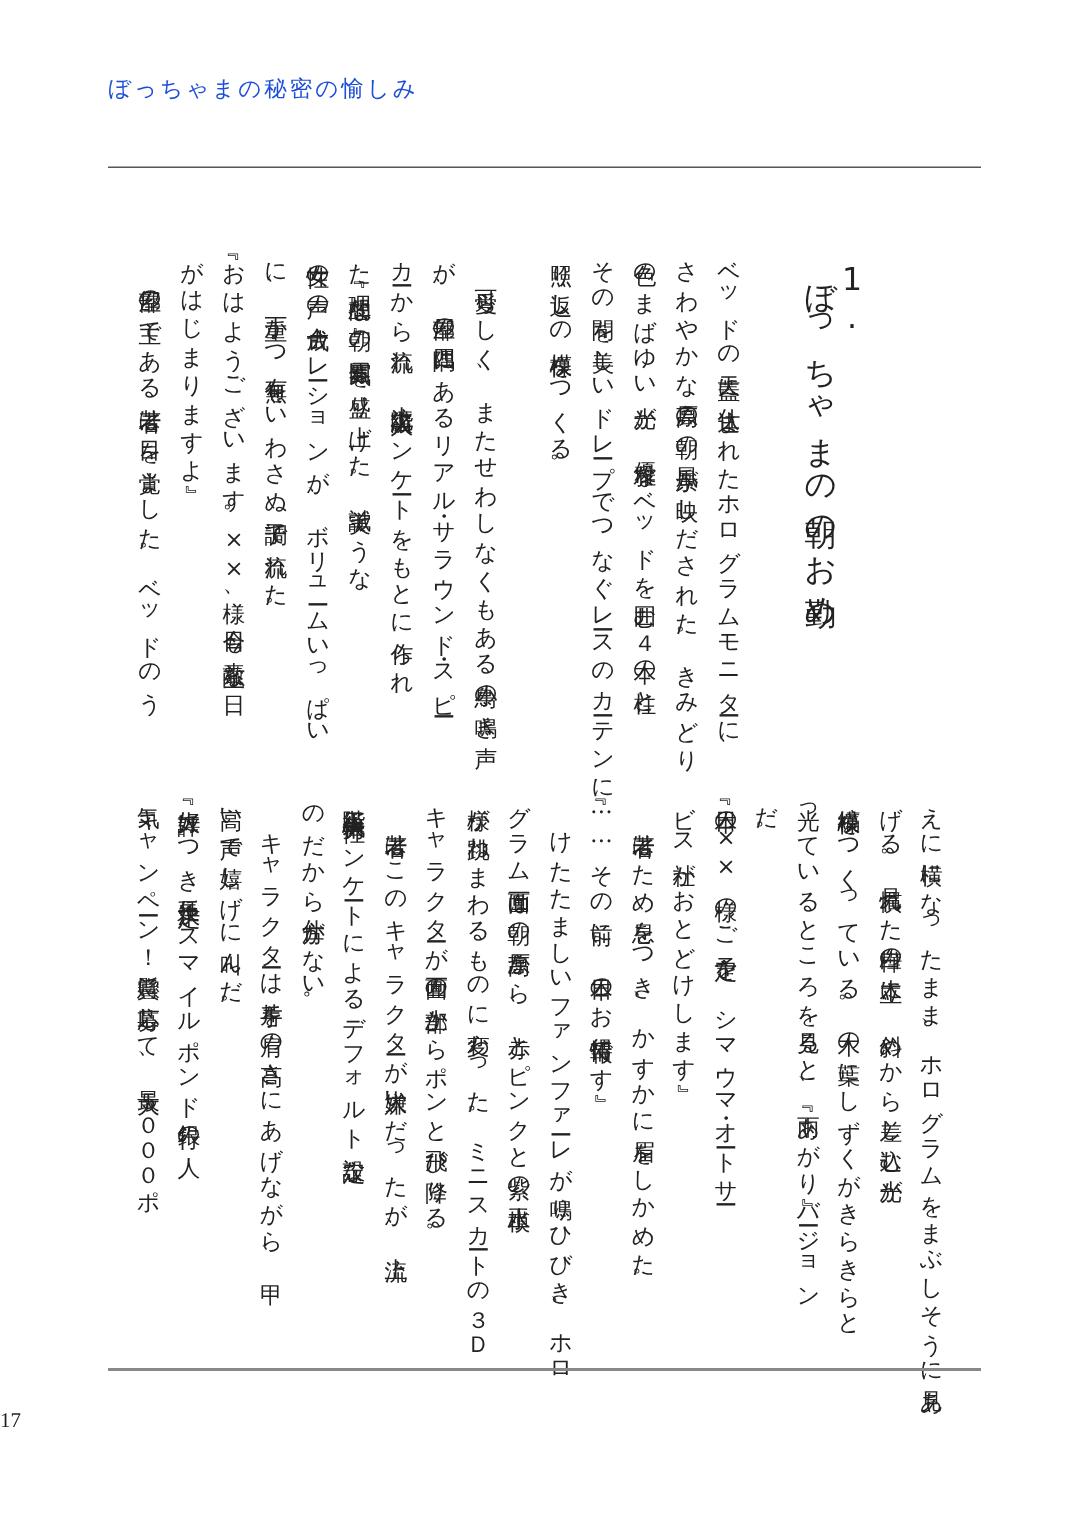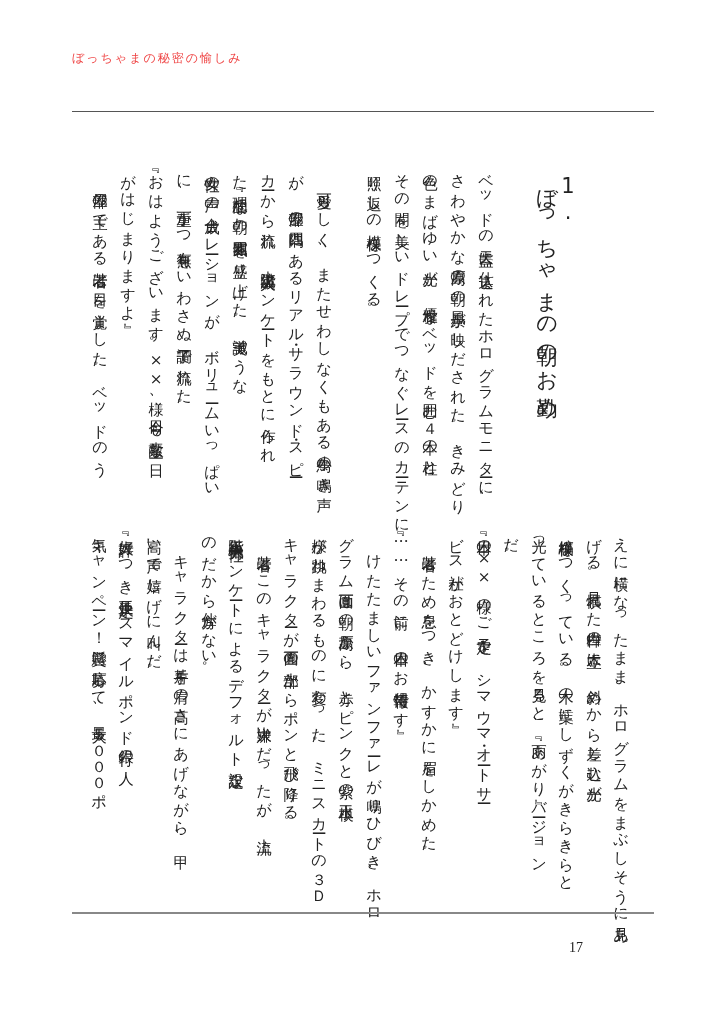--- a/index.html
+++ b/index.html
@@ -1,27 +1,27 @@
 <!DOCTYPE html>
 <html><head>
   <meta charset="utf-8">
   <style>
     html, body { margin: 0; padding: 0; background: #ffffff; }
     body { width: 724px; height: 1024px; position: relative; overflow: hidden; }
     .page { position: absolute; left: 0; top: 0; width: 724px; height: 1024px; background: #fff; }
     .running-head {
       position: absolute; left: 72px; top: 50px;
       font-family: "DejaVu Serif", "Liberation Serif", serif;
-      font-size: 12px; color: #ef4444; letter-spacing: 2px;
+      font-size: 15px; color: #1d4ed8; letter-spacing: 2px;
     }
     .rule { position: absolute; left: 72px; width: 582px; height: 1px; background: #555; }
     .rule.top { top: 111px; }
     .rule.bottom { top: 912px; height: 2px; background: #888; }
     .folio {
-      position: absolute; left: 0; width: 583px; top: 940px; text-align: right;
+      position: absolute; left: 0; width: 583px; top: 940px; text-align: left;
       font-family: "Liberation Serif", "DejaVu Serif", serif; font-size: 14px; color: #222;
     }
     .col {
       position: absolute;
       writing-mode: vertical-rl;
       text-orientation: upright;
       font-family: "DejaVu Serif", "Liberation Serif", serif;
       color: #222;
       white-space: nowrap;
       line-height: 1;

